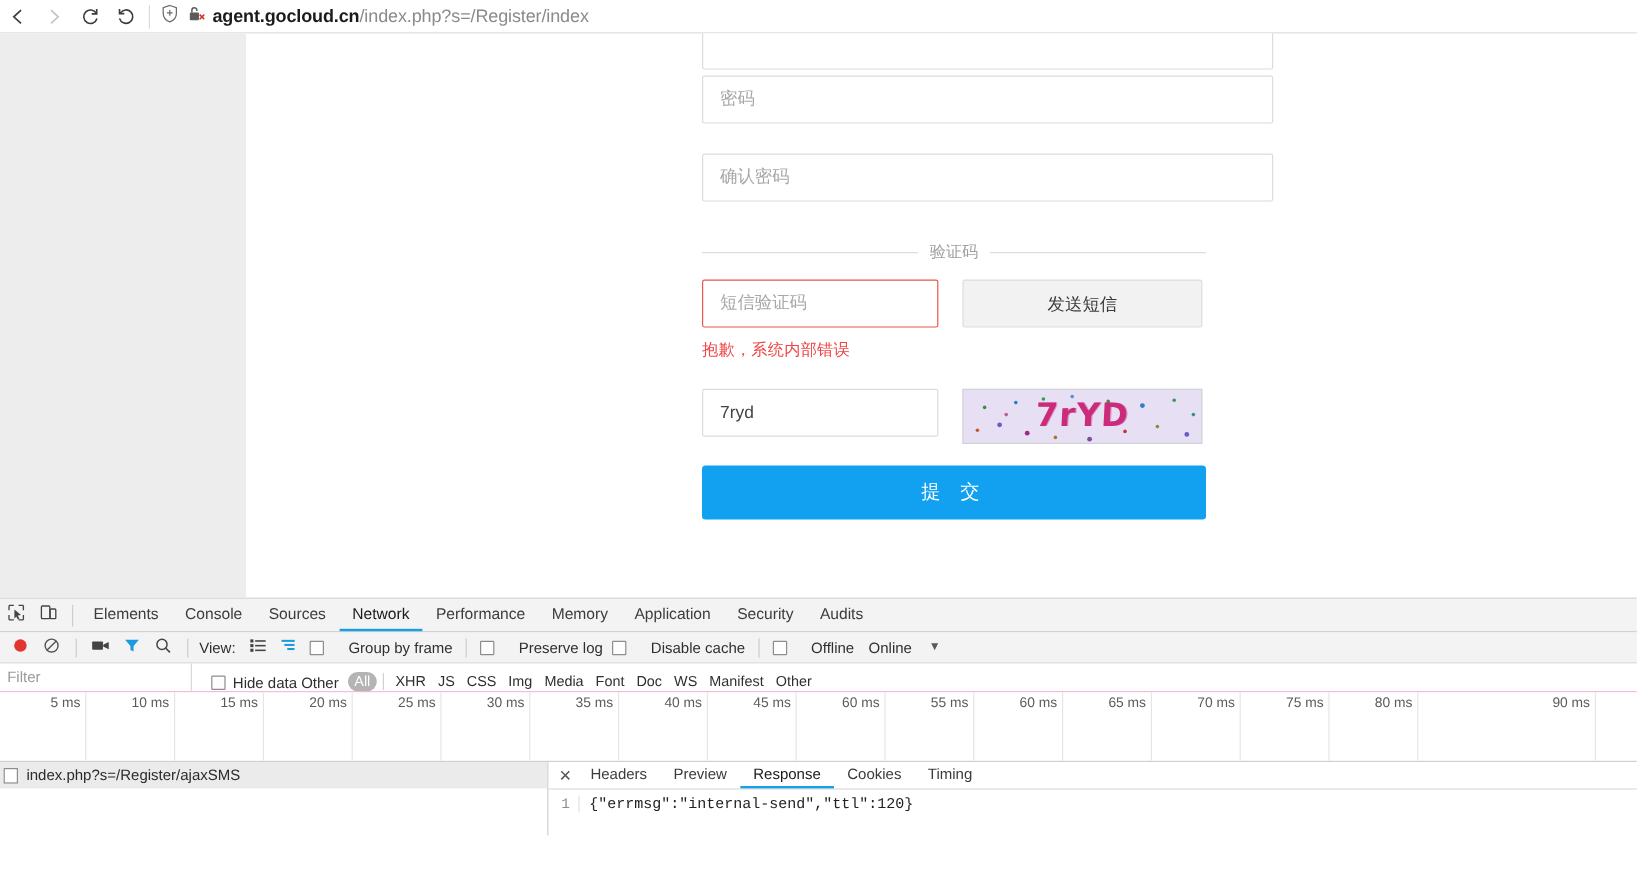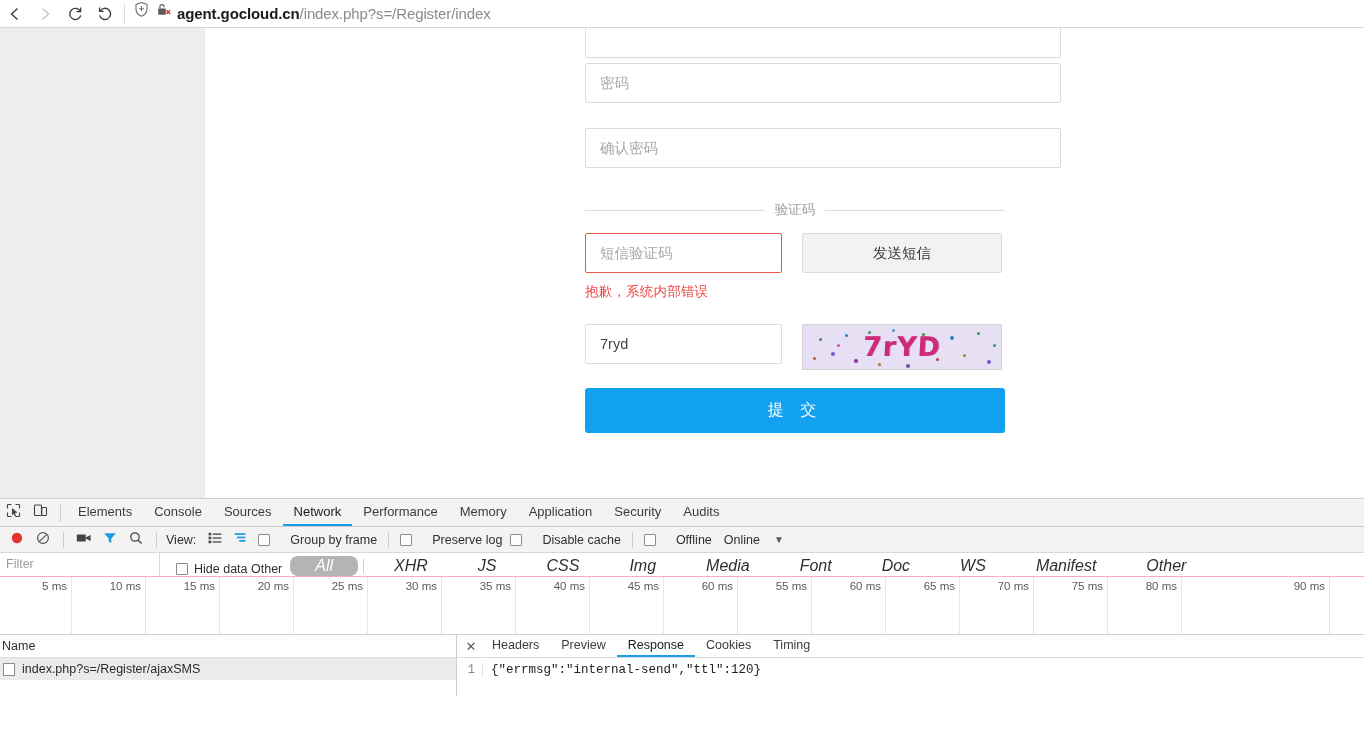--- a/index.html
+++ b/index.html
@@ -23,21 +23,21 @@
     width: 30px; height: 28px;
     display: flex; align-items: center; justify-content: center;
     color: #3c3c3c;
   }
   .nav-btn.disabled { color: #c4c4c4; }
   .nav-btn svg { display: block; }
   #addr-divider {
     width: 1px; height: 20px; background: #dcdcdc; margin: 0 8px 0 4px;
   }
   #url-area {
-    display: flex; align-items: flex-end; gap: 5px;
+    display: flex; align-items: center; gap: 5px;
     flex: 1; height: 16px;
   }
   .url-text {
     font-size: 15px; color: #8a8a8a; letter-spacing: -0.1px;
     white-space: nowrap;
   }
   .url-text .host { color: #1b1b1b; font-weight: 600; }
 
   
   #page-viewport {
@@ -170,21 +170,21 @@
     display: flex; align-items: flex-end;
     font-size: 12.5px;
   }
   #filter-input {
     width: 160px; height: 23px; line-height: 23px;
     padding: 0 6px; color: #9b9b9b;
     border-right: 1px solid #d8d8d8;
   }
   #filter-hide-wrap { display: flex; align-items: center; gap: 6px; margin-left: 16px; }
   #filter-types { display: flex; align-items: center; gap: 0; margin-left: 8px; }
-  .ftype { padding: 1px 25px; color: #2f2f2f; border-radius: 8px; font-size: 16px; font-style: italic; }
+  .ftype { padding: 1px 5px; color: #2f2f2f; border-radius: 8px; font-size: 12px; }
   .ftype.active { background: #b4b4b4; color: #ffffff; }
   #ftype-sep { width: 1px; height: 14px; background: #d0d0d0; margin: 0 5px; }
 
   #dt-timeline {
     position: relative;
     height: 58px; background: #ffffff;
     border-bottom: 1px solid #d0d0d0;
   }
   #dt-timeline .tick {
     position: absolute; top: 0; bottom: 0;
@@ -525,23 +525,20 @@
     <div class="tick" style="left:1108px;width:74px">
         <span>80 ms</span>
       </div>
     <div class="tick" style="left:1256px;width:74px">
         <span>90 ms</span>
       </div>
   </div>
 
   <div id="dt-split">
     <div id="dt-reqlist">
-      <div id="reqlist-head">
-        <span>Name</span>
-      </div>
       <div class="req-row">
         <span class="doc-ic"></span>
         <span>index.php?s=/Register/ajaxSMS</span>
       </div>
     </div>
 
     <div id="dt-detail">
       <div id="detail-tabbar">
         <div id="detail-close">✕</div>
         <div class="d-tab">Headers</div>

